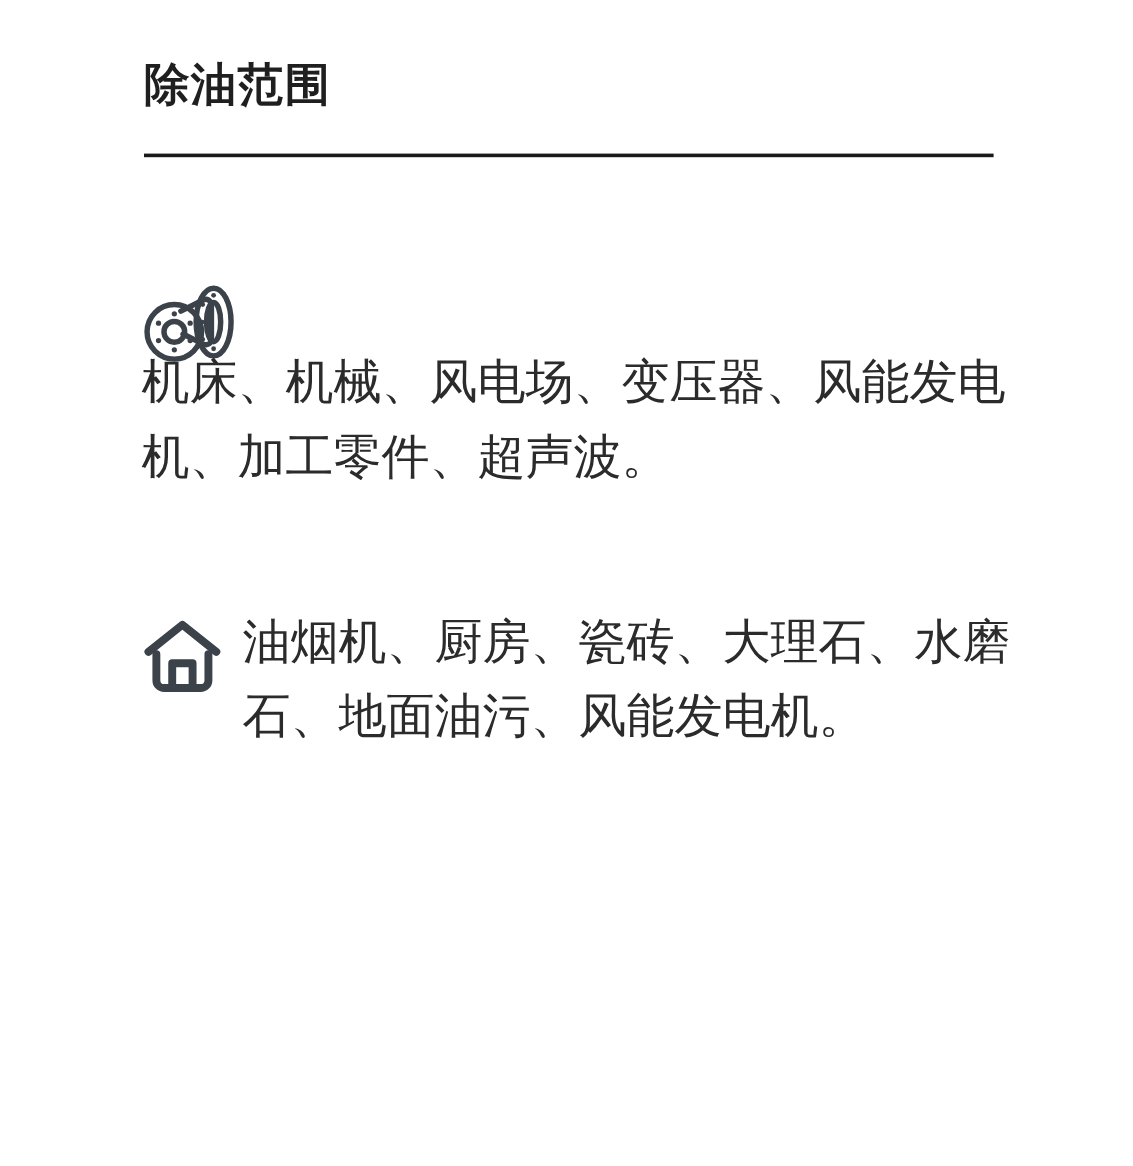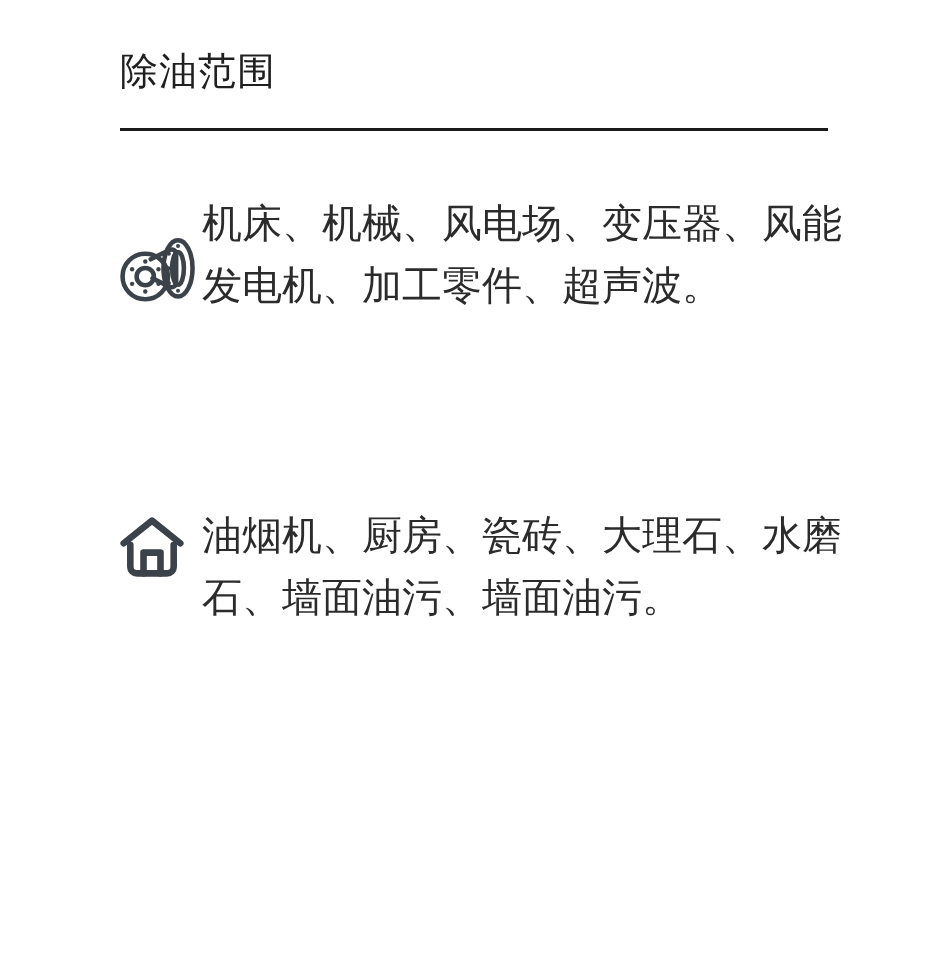--- a/index.html
+++ b/index.html
@@ -25,21 +25,21 @@
   
   .header {
     position: absolute;
     left: 120px;
     top: 48px;
     width: 708px;
   }
   .page-title {
     font-size: 38px;
     line-height: 46px;
-    font-weight: 400;
+    font-weight: 700;
     color: #1f1f1f;
     letter-spacing: 1px;
     white-space: nowrap;
   }
   .title-rule {
     position: absolute;
     left: 120px;
     top: 128px;
     width: 708px;
     height: 3px;
@@ -79,21 +79,21 @@
     flex: 1 1 auto;
     font-size: 40px;
     line-height: 62px;
     color: #2b2b2b;
     letter-spacing: 0px;
     padding-top: 22px;
     word-break: break-word;
   }
 
   
-  .section-1 { height: 300px; }
+  .section-1 { height: 300px; flex-direction: column; }
   .section-1 .section-icon { padding-top: 56px; }
   .section-1 .section-text { padding-top: 16px; }
 
   .section-2 { height: 236px; }
   .section-2 .section-icon { padding-top: 38px; }
   .section-2 .section-text { padding-top: 28px; }
 
   .section-3 { height: 260px; }
   .section-3 .section-icon { padding-top: 46px; }
   .section-3 .section-text { padding-top: 22px; }
@@ -152,18 +152,18 @@
           <g stroke="#3c424a" stroke-width="7" stroke-linecap="round" stroke-linejoin="round" fill="none">
 
             <path d="M6 31 L36 7 L66 31"></path>
 
             <path d="M13 33 L13 56 C13 60 16 63 20 63 L52 63 C56 63 59 60 59 56 L59 33"></path>
 
             <path d="M27 63 L27 41 L45 41 L45 63"></path>
           </g>
         </svg>
       </div>
-      <div class="section-text">油烟机、厨房、瓷砖、大理石、水磨石、墙面油污、墙面油污。</div>
+      <div class="section-text">油烟机、厨房、瓷砖、大理石、水磨石、地面油污、风能发电机。</div>
     </div>
 
 
   </div>
 </div>
 
 </body></html>

